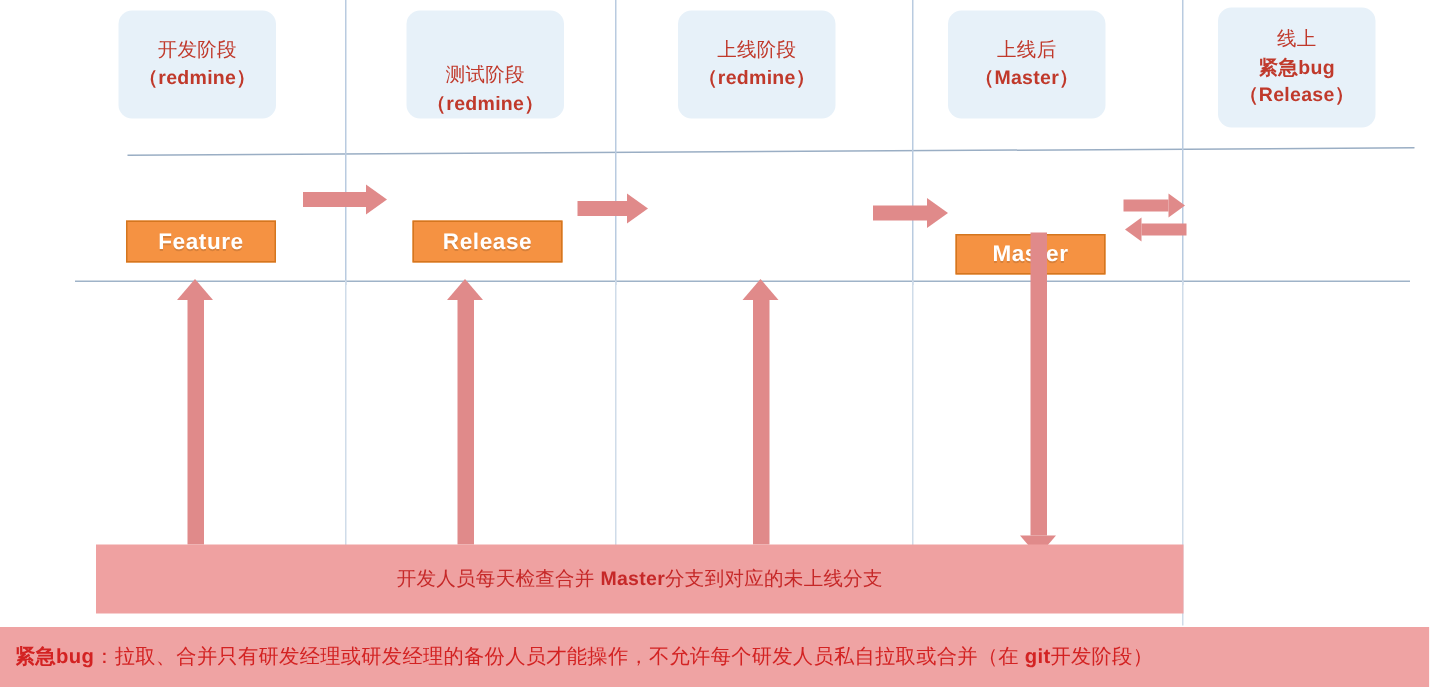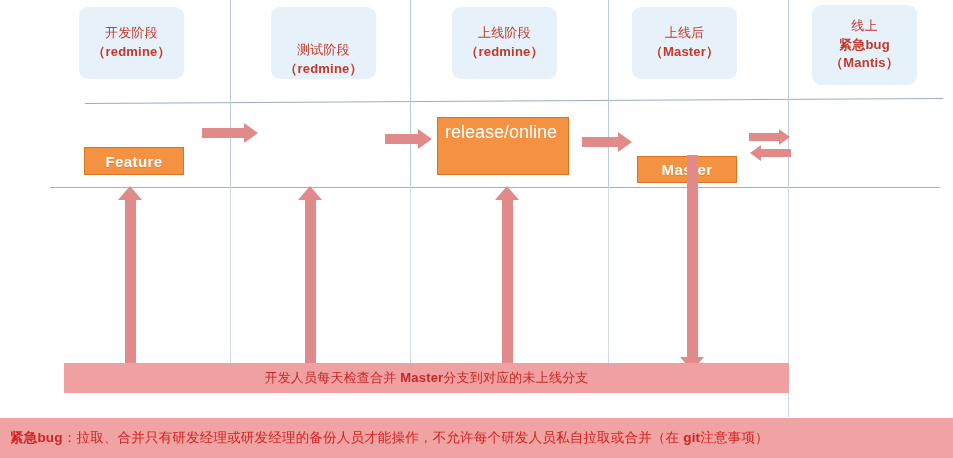--- a/index.html
+++ b/index.html
@@ -205,31 +205,31 @@
   </div>
 
   <div class="phase" style="left:632px; top:7px; width:105px; height:72px;justify-content:center;">
     <span>上线后</span>
     <span class="ln2">（Master）</span>
   </div>
 
   <div class="phase" style="left:812px; top:5px; width:105px; height:80px;">
     <span>线上</span>
     <span class="ln2">紧急bug</span>
-    <span class="ln2">（Mantis）</span>
+    <span class="ln2">（Release）</span>
   </div>
 
   <div class="branch bold-label" style="left:84px; top:119px; width:100px; height:28px;">
     <span>Feature</span>
   </div>
 
-
-  <div class="branch plain-label" style="left:437px; top:117px; width:132px; height:58px;">
-    <span>release/online</span>
-  </div>
+  <div class="branch bold-label" style="left:275px; top:119px; width:100px; height:28px;">
+    <span>Release</span>
+  </div>
+
 
   <div class="branch bold-label" style="left:637px; top:128px; width:100px; height:27px;">
     <span>Master</span>
   </div>
 
 
   <div class="arrow-h" style="left:202px; top:128px; width:42px;"></div>
   <div class="arrow-head-r" style="left:244px; top:123px;"></div>
 
   <div class="arrow-h" style="left:385px; top:134px; width:33px;"></div>
@@ -249,22 +249,22 @@
 
   <div class="arrow-v" style="left:305px; top:198px; height:165px;"></div>
   <div class="arrow-head-u" style="left:298px; top:186px;"></div>
 
   <div class="arrow-v" style="left:502px; top:198px; height:165px;"></div>
   <div class="arrow-head-u" style="left:495px; top:186px;"></div>
 
   <div class="arrow-v" style="left:687px; top:155px; height:202px;"></div>
   <div class="arrow-head-d" style="left:680px; top:357px;"></div>
 
-  <div class="note-bar" style="left:64px; top:363px; width:725px; height:30px;">
+  <div class="note-bar" style="left:64px; top:363px; width:725px; height:46px;">
     <span><span>开发人员每天检查合并 </span><b>Master</b><span>分支到对应的未上线分支</span></span>
   </div>
 
 
   <div class="footer-band" style="top:418px; width:953px; height:40px;">
-    <div class="inner"><b>紧急bug</b><span>：</span><span>拉取、合并只有研发经理或研发经理的备份人员才能操作，不允许每个研发人员私自拉取或合并（在 </span><b>git</b><span>注意事项）</span></div>
+    <div class="inner"><b>紧急bug</b><span>：</span><span>拉取、合并只有研发经理或研发经理的备份人员才能操作，不允许每个研发人员私自拉取或合并（在 </span><b>git</b><span>开发阶段）</span></div>
   </div>
 
 </div>
 
 </body></html>

